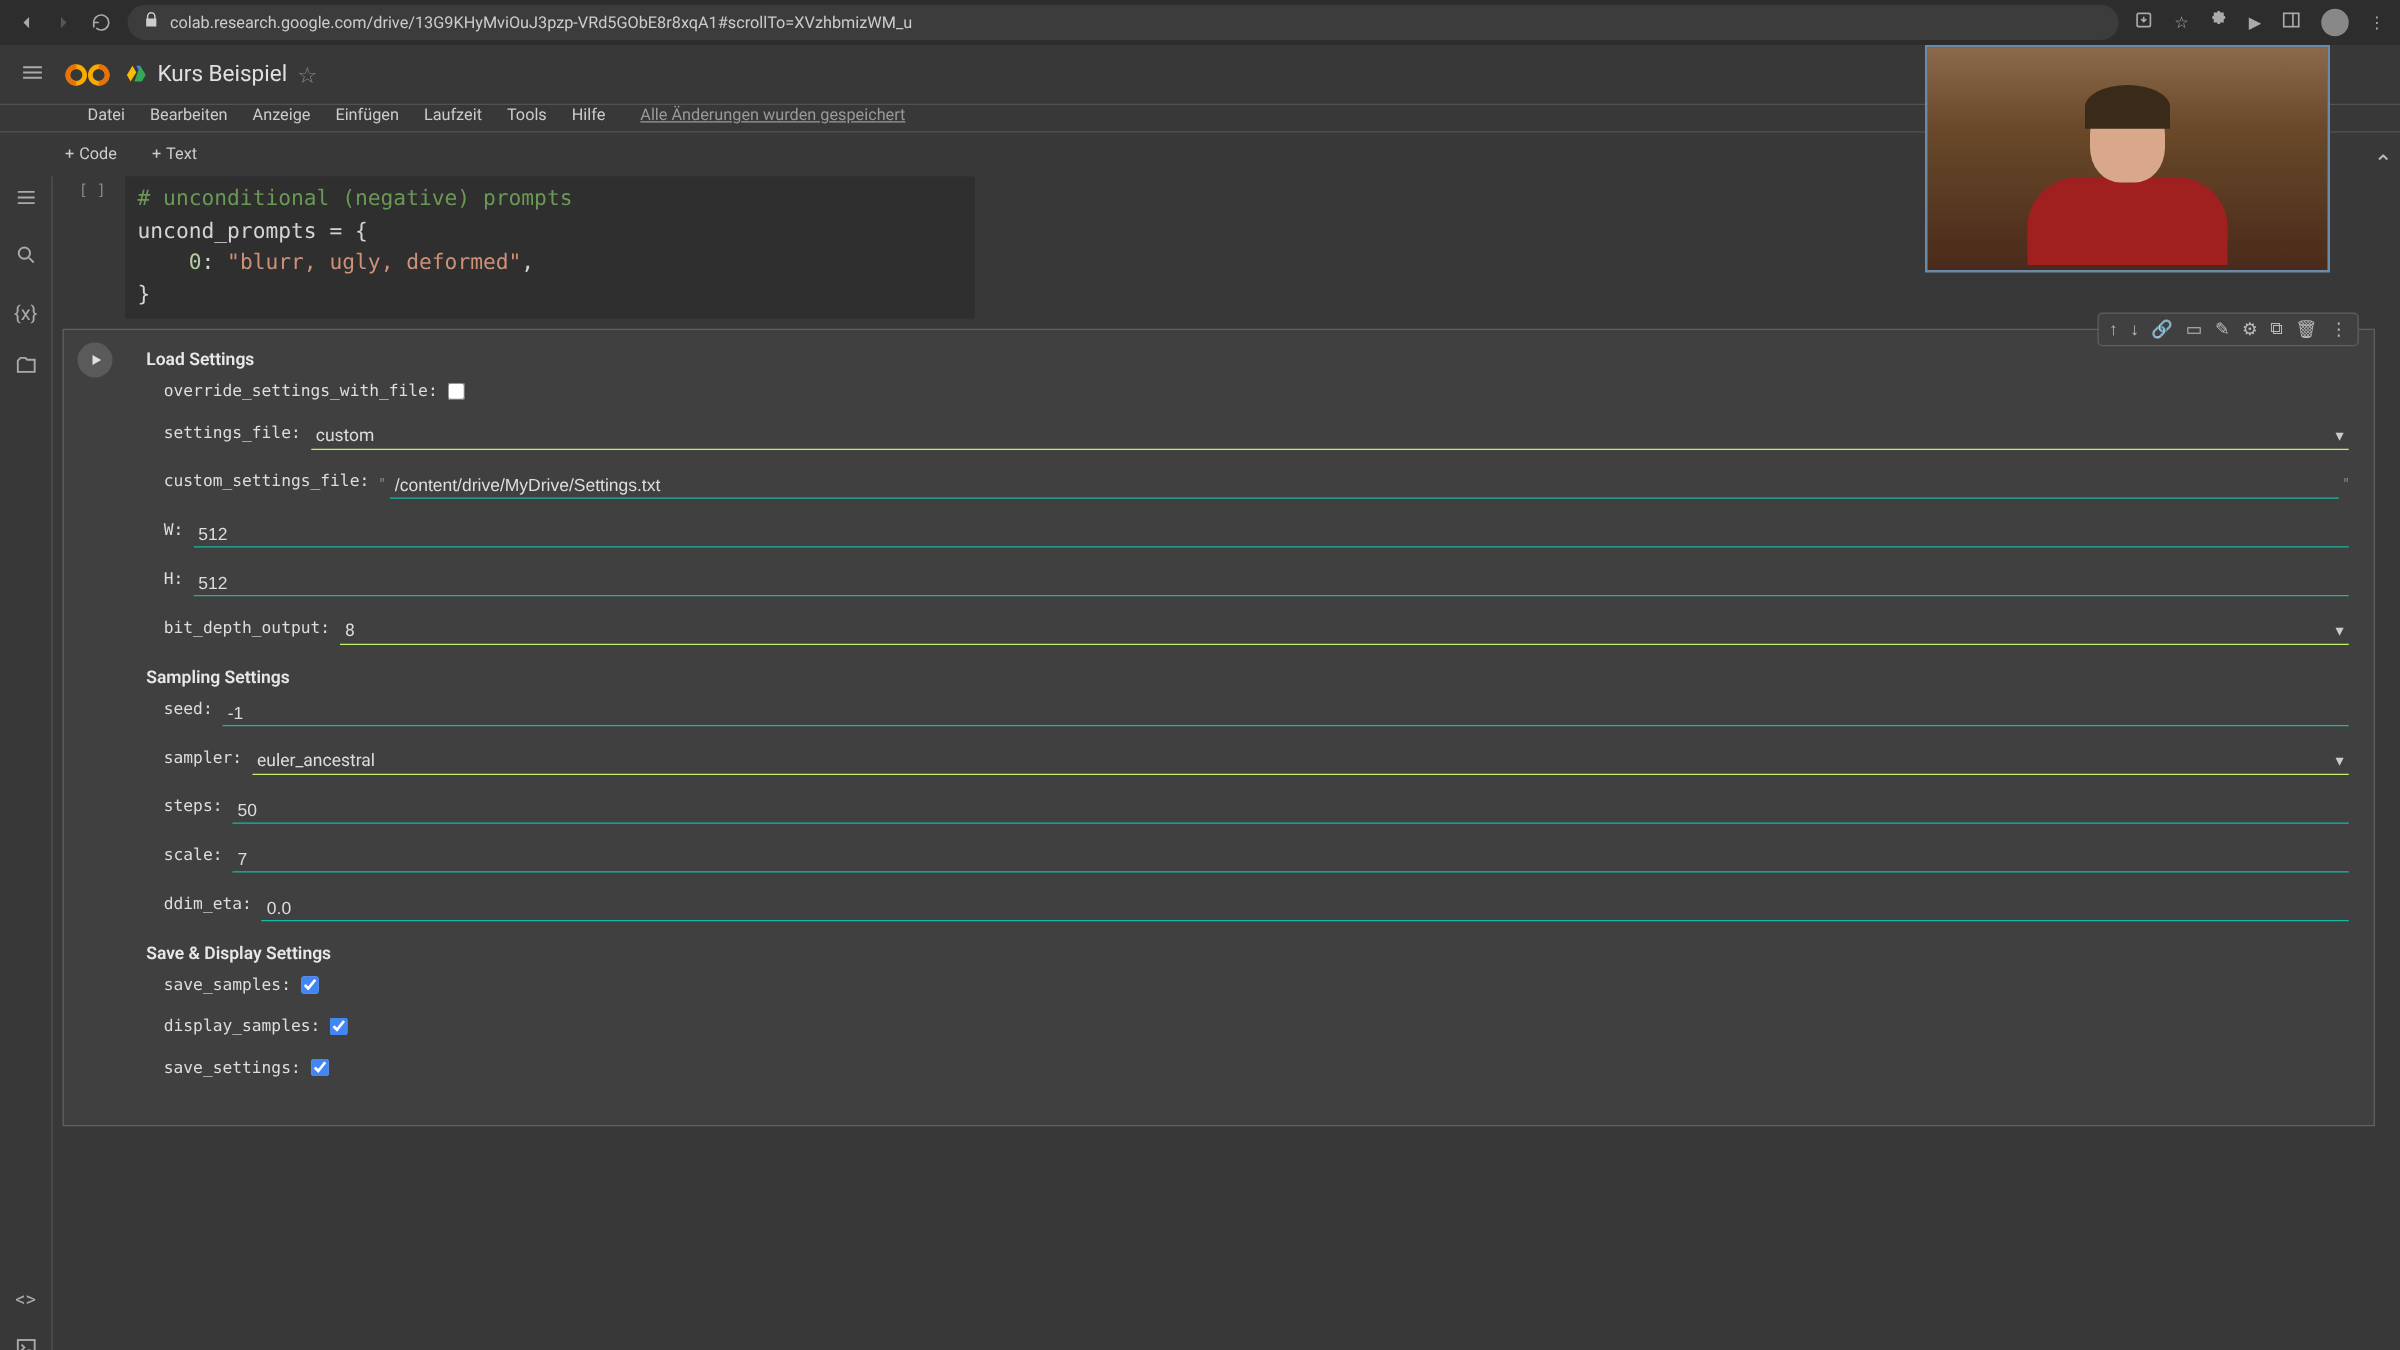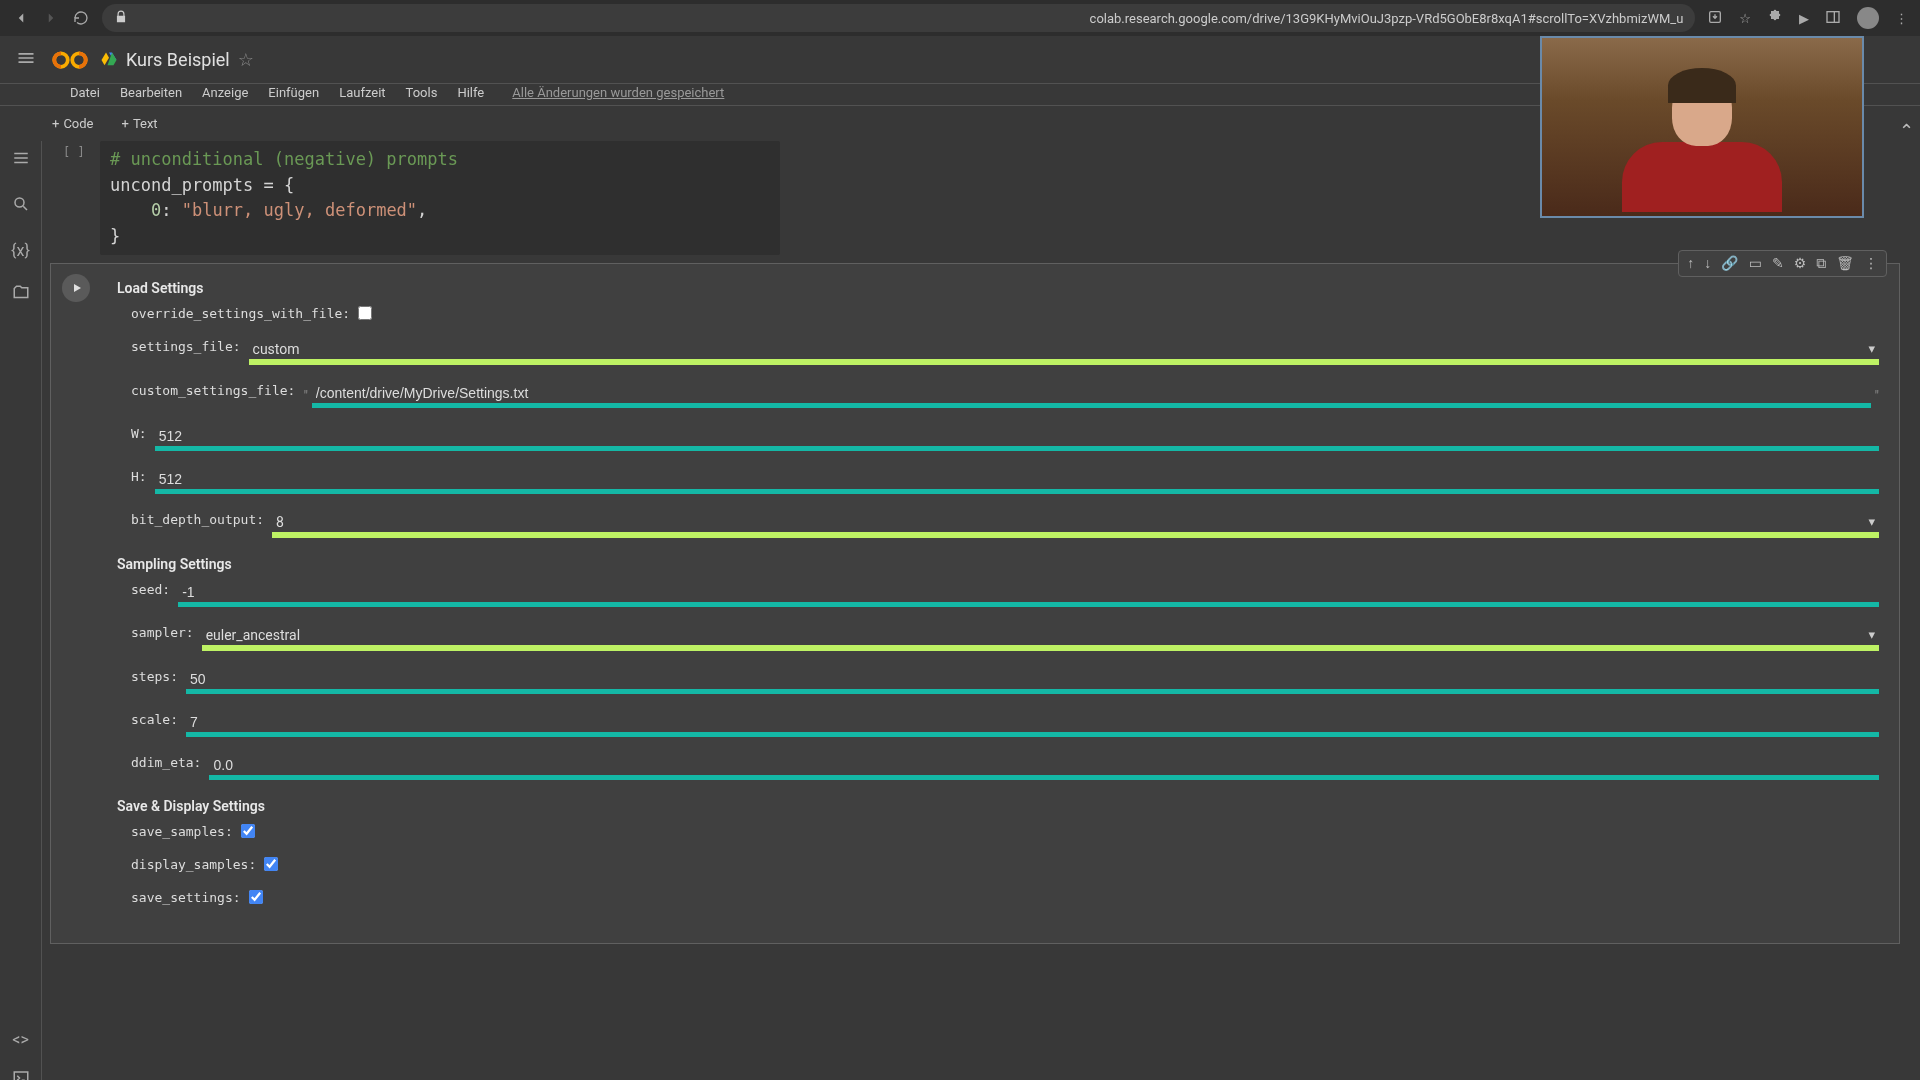--- a/index.html
+++ b/index.html
@@ -28,21 +28,20 @@
   flex: 1;
   background: #3c3c3c;
   border-radius: 20px;
   height: 28px;
   display: flex;
   align-items: center;
   padding: 0 12px;
   gap: 8px;
   color: #ccc;
   font-size: 13px;
-  justify-content: space-between;
 }
 .browser-icons { display: flex; gap: 16px; align-items: center; }
 .browser-icons span { color: #aaa; cursor: pointer; }
 
 
 .colab-header {
   height: 48px;
   display: flex;
   align-items: center;
   padding: 0 16px;
@@ -204,31 +203,31 @@
 .form-label {
   font-family: 'Consolas', monospace;
   font-size: 13px;
   color: #ddd;
   white-space: nowrap;
 }
 .form-input {
   flex: 1;
   background: transparent;
   border: none;
-  border-bottom: 5px solid #14b8a6;
+  border-bottom: 1px solid #14b8a6;
   color: #ddd;
   font-size: 14px;
   padding: 2px 4px;
   outline: none;
 }
 .form-select {
   flex: 1;
   display: flex;
   justify-content: space-between;
-  border-bottom: 6px solid #bef264;
+  border-bottom: 1px solid #bef264;
   padding: 2px 4px;
   cursor: pointer;
 }
 .form-select-value { color: #ddd; font-size: 14px; }
 .form-select-arrow { color: #ccc; }
 .form-checkbox {
   width: 14px; height: 14px;
   accent-color: #4285f4;
   cursor: pointer;
 }

